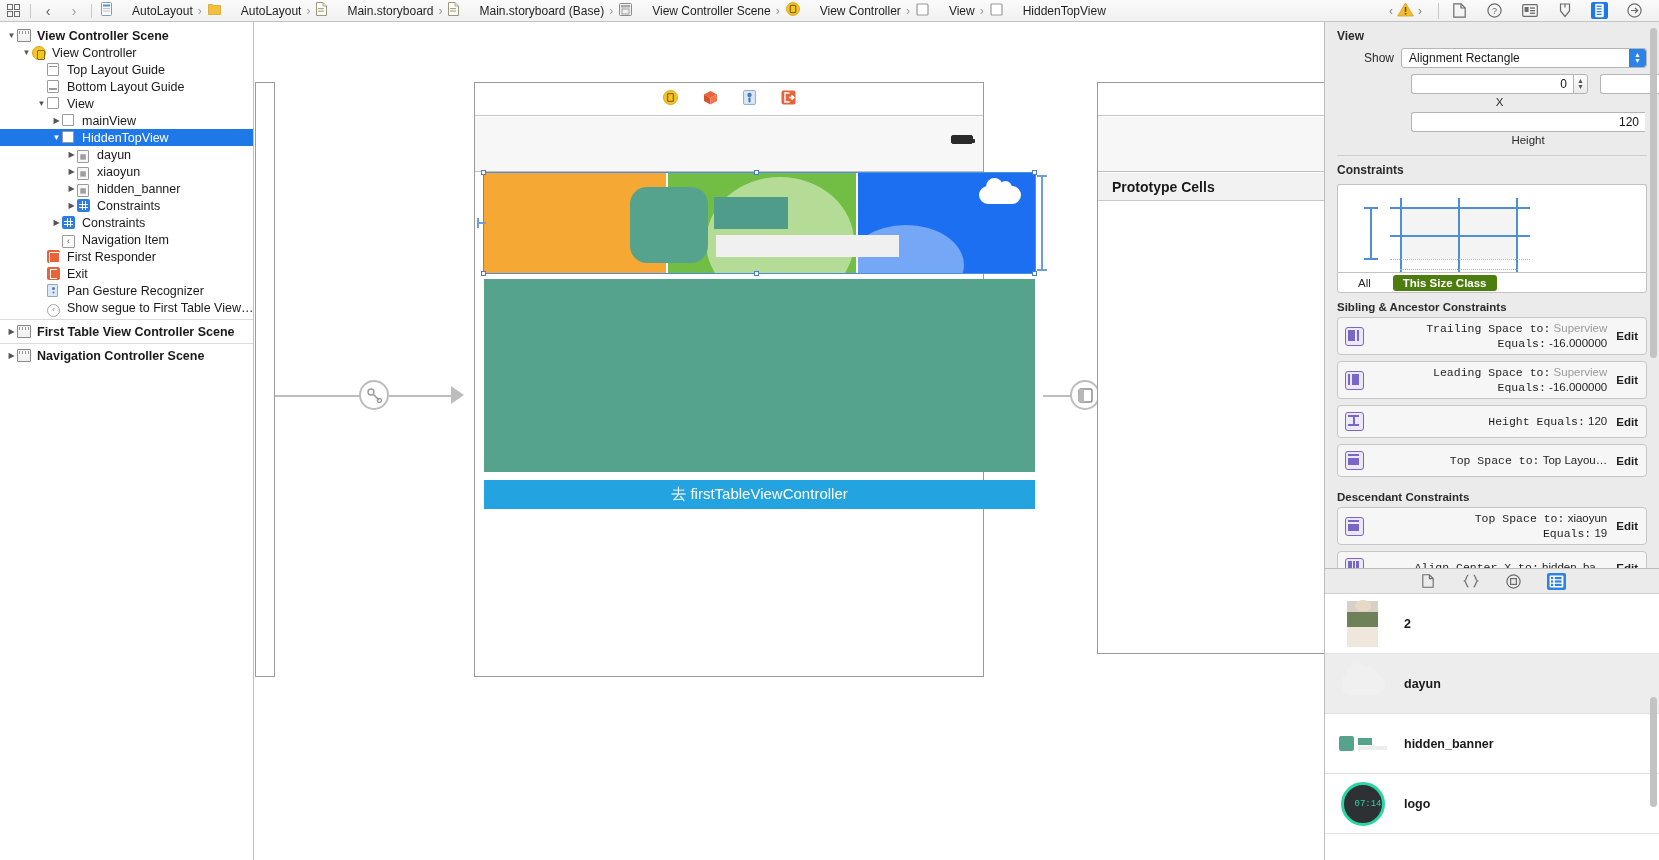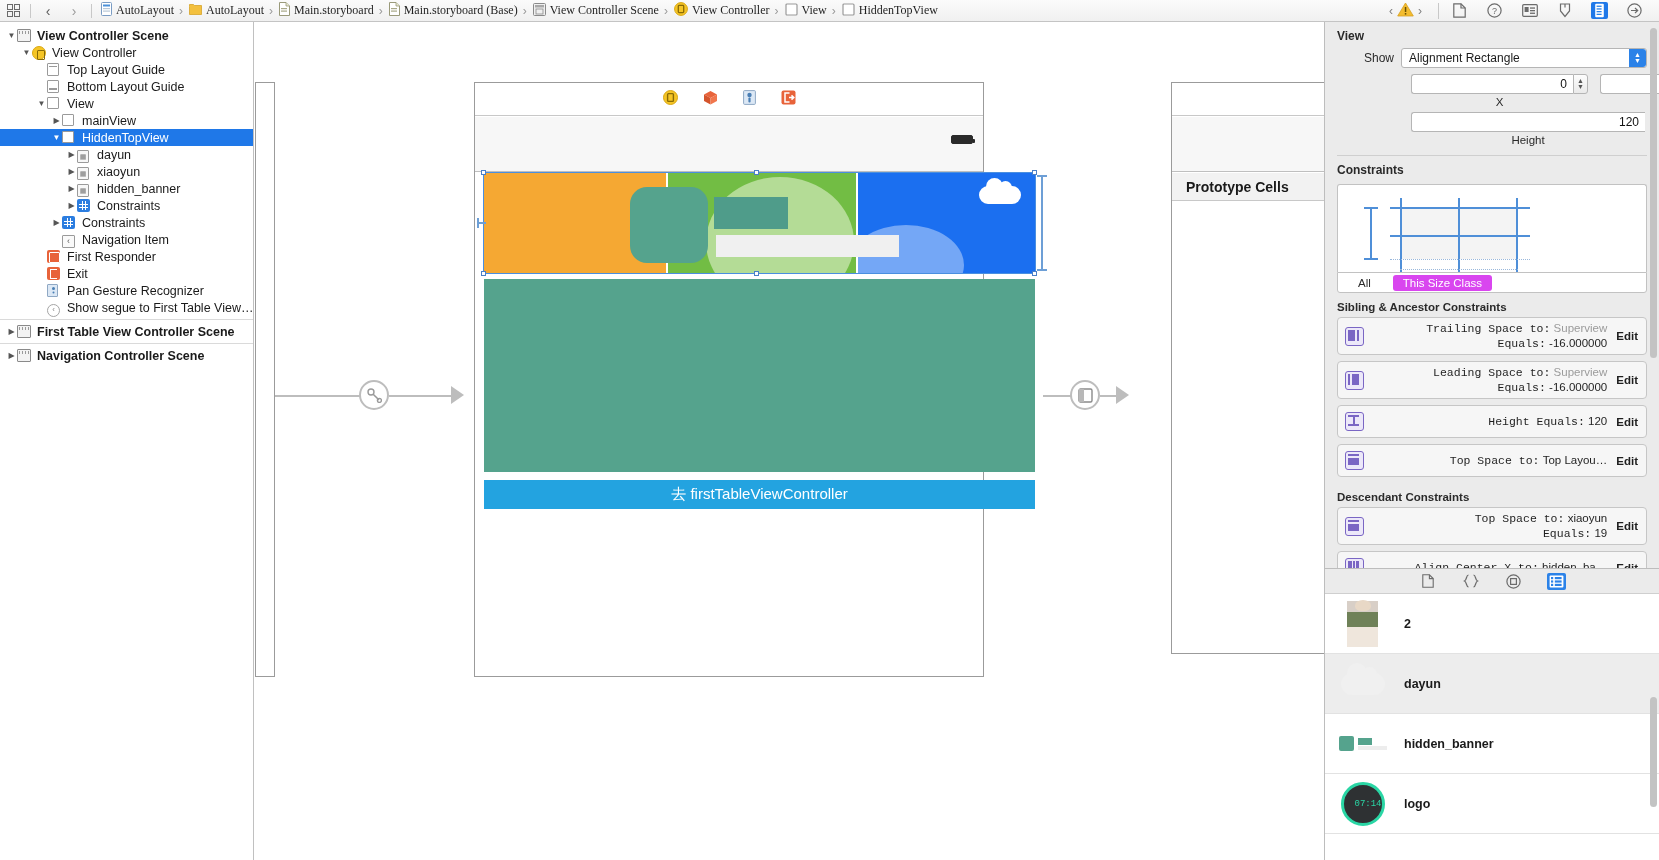--- a/index.html
+++ b/index.html
@@ -21,21 +21,21 @@
     display:flex; align-items:center;
   }
   .jb-left { display:flex; align-items:center; height:100%; }
   .jb-iconbtn {
     width:26px; height:22px; display:flex; align-items:center; justify-content:center;
     color:#5a5a5a;
   }
   .jb-sep { width:1px; height:14px; background:#c8c8c8; margin:0 4px; }
   .crumbs { display:flex; align-items:center; height:100%; padding-left:2px; }
   .crumb { display:flex; align-items:center; height:100%; padding:0 2px 0 3px; }
-  .crumb .lbl { font-size:12px; color:#1f1f1f; margin-left:4px; white-space:nowrap;font-family:Liberation Serif, serif;}
+  .crumb .lbl { font-size:12px; color:#1f1f1f; margin-left:20px; white-space:nowrap;}
   .chev { color:#9a9a9a; font-size:12px; margin:0 3px; }
   .jb-right { margin-left:auto; display:flex; align-items:center; height:100%; padding-right:6px;}
   .warnnav { display:flex; align-items:center; height:100%; padding:0 4px; }
   .warnnav .arw { color:#7d7d7d; font-size:12px; padding:0 4px; }
   .vsep { width:1px; height:16px; background:#c8c8c8; margin:0 8px; }
   .insp-tabs { display:flex; align-items:center; gap:18px; padding:0 10px 0 4px; }
   .insp-tab { width:17px; height:17px; display:flex; align-items:center; justify-content:center; }
   .insp-tab.active { background:#1f78e8; border-radius:2px; }
 
   
@@ -135,21 +135,21 @@
   .main-green { position:absolute; left:9px; top:196px; width:551px; height:193px; background:#55a38d;}
   .go-btn { position:absolute; left:9px; top:397px; width:551px; height:29px; background:#23a3e0;
      color:#fff; font-size:15px; display:flex; align-items:center; justify-content:center;}
 
   
   .sel-outline { position:absolute; border:1px solid #4a8fe0; pointer-events:none;}
   .hndl { position:absolute; width:5px; height:5px; background:#fff; border:1px solid #4a7fc8;}
   .cstr-bar { position:absolute; background:#6d9fd6; }
 
   
-  .tv-scene { left:916px; top:60px; width:260px; height:572px; }
+  .tv-scene { left:842px; top:60px; width:260px; height:572px; }
   .tv-nav { position:absolute; left:0;top:0;right:0;height:33px;background:#fff;border-bottom:1px solid #c8c8c8;}
   .tv-cellarea { position:absolute; left:0; top:34px; right:0; height:55px; background:#f7f7f7;
      border-bottom:1px solid #bfbfbf;}
   .tv-proto { position:absolute; left:0; top:90px; right:0; height:28px; background:#f2f2f2;
      border-bottom:1px solid #c8c8c8; display:flex; align-items:center; padding-left:14px;
      font-size:14px; font-weight:bold; color:#1a1a1a;}
 
   
   .seg-line { position:absolute; height:2px; background:#bdbdbd; }
   .seg-circ { position:absolute; width:30px; height:30px; border:2px solid #bdbdbd; border-radius:50%;
@@ -190,21 +190,21 @@
 
   .cstr-graph { margin:2px 12px 0 12px; height:88px; background:#fff; border:1px solid #c2c2c2;
      border-bottom:none; border-radius:3px 3px 0 0; position:relative; overflow:hidden;}
   .cg-v { position:absolute; width:2px; background:#4f8fd8;}
   .cg-h { position:absolute; height:2px; background:#4f8fd8;}
   .cg-dot-h { position:absolute; height:0; border-top:1.5px dotted #9ab8dc;}
   .cg-shade { position:absolute; background:#f4f4f4;}
   .cstr-seg { margin:0 12px 0 12px; height:21px; background:#fff; border:1px solid #c2c2c2;
      border-radius:0 0 3px 3px; display:flex; align-items:center; padding-left:10px; gap:12px;}
   .seg-btn { font-size:11.5px; color:#2a2a2a; padding:2px 10px; border-radius:3px;}
-  .seg-btn.on { background:#d946ef; color:#fff; font-weight:normal;}
+  .seg-btn.on { background:#4d7c0f; color:#fff; font-weight:bold;}
 
   .sub-title { font-size:11.5px; font-weight:bold; color:#2a2a2a; padding:8px 0 4px 12px;}
   .cbox {
      margin:0 12px 6px 12px; background:#f6f6f6; border:1px solid #c6c6c6; border-radius:4px;
      display:flex; align-items:center; min-height:33px; padding:3px 8px 3px 7px;
   }
   .cbox-ic { width:19px;height:19px; min-width:19px; border:1.4px solid #7a66c4; border-radius:3px;
      background:#ece8f9; position:relative; margin-right:6px;}
   .cbox-ic i { position:absolute; background:#7a66c4; }
   .cbox-body { flex:1; text-align:right; padding-right:7px; }

